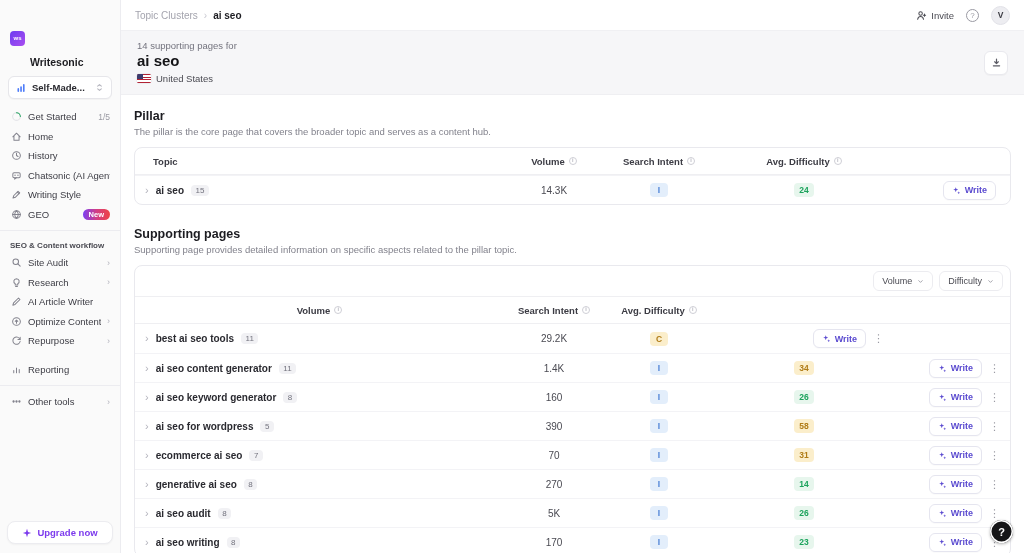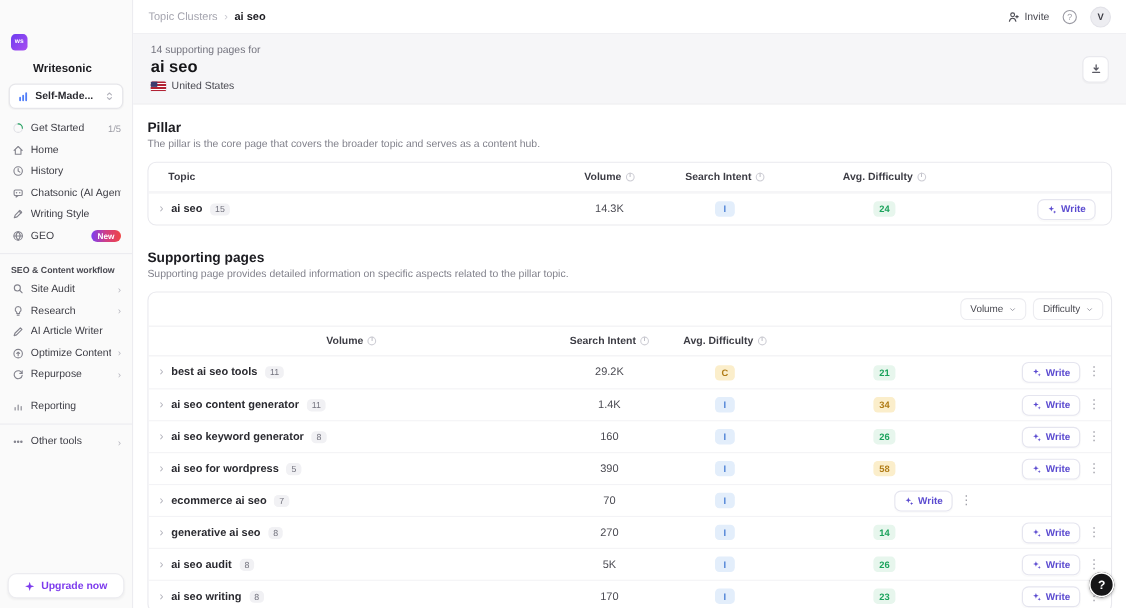--- a/index.html
+++ b/index.html
@@ -400,23 +400,20 @@
   <div class="tgrid trow">
     <div class="c-topic">
       <span class="chev-exp">›</span>
       <span class="tname">best ai seo tools</span>
       <span class="tcount">11</span>
     </div>
     <div class="c-num">29.2K</div>
     <div class="c-badge">
                     <span class="pill amber">C</span>
                   </div>
-    <div class="c-badge">
-                    <span class="pill green">21</span>
-                  </div>
     <div class="c-act">
       <button class="write-btn">
         <svg viewBox="0 0 12 12">
                         <path d="M5 1.5 5.9 4 8.4 4.9 5.9 5.8 5 8.3 4.1 5.8 1.6 4.9 4.1 4z"></path>
                         <path d="M9 7l.5 1.5L11 9l-1.5.5L9 11l-.5-1.5L7 9l1.5-.5z"></path>
                       </svg>
         <span>Write</span>
       </button>
       <span class="kebab">⋮</span>
     </div>
@@ -499,20 +496,23 @@
 
   <div class="tgrid trow">
     <div class="c-topic">
       <span class="chev-exp">›</span>
       <span class="tname">ecommerce ai seo</span>
       <span class="tcount">7</span>
     </div>
     <div class="c-num">70</div>
     <div class="c-badge">
                     <span class="pill blue">I</span>
+                  </div>
+    <div class="c-badge">
+                    <span class="pill amber">31</span>
                   </div>
     <div class="c-act">
       <button class="write-btn">
         <svg viewBox="0 0 12 12">
                         <path d="M5 1.5 5.9 4 8.4 4.9 5.9 5.8 5 8.3 4.1 5.8 1.6 4.9 4.1 4z"></path>
                         <path d="M9 7l.5 1.5L11 9l-1.5.5L9 11l-.5-1.5L7 9l1.5-.5z"></path>
                       </svg>
         <span>Write</span>
       </button>
       <span class="kebab">⋮</span>

